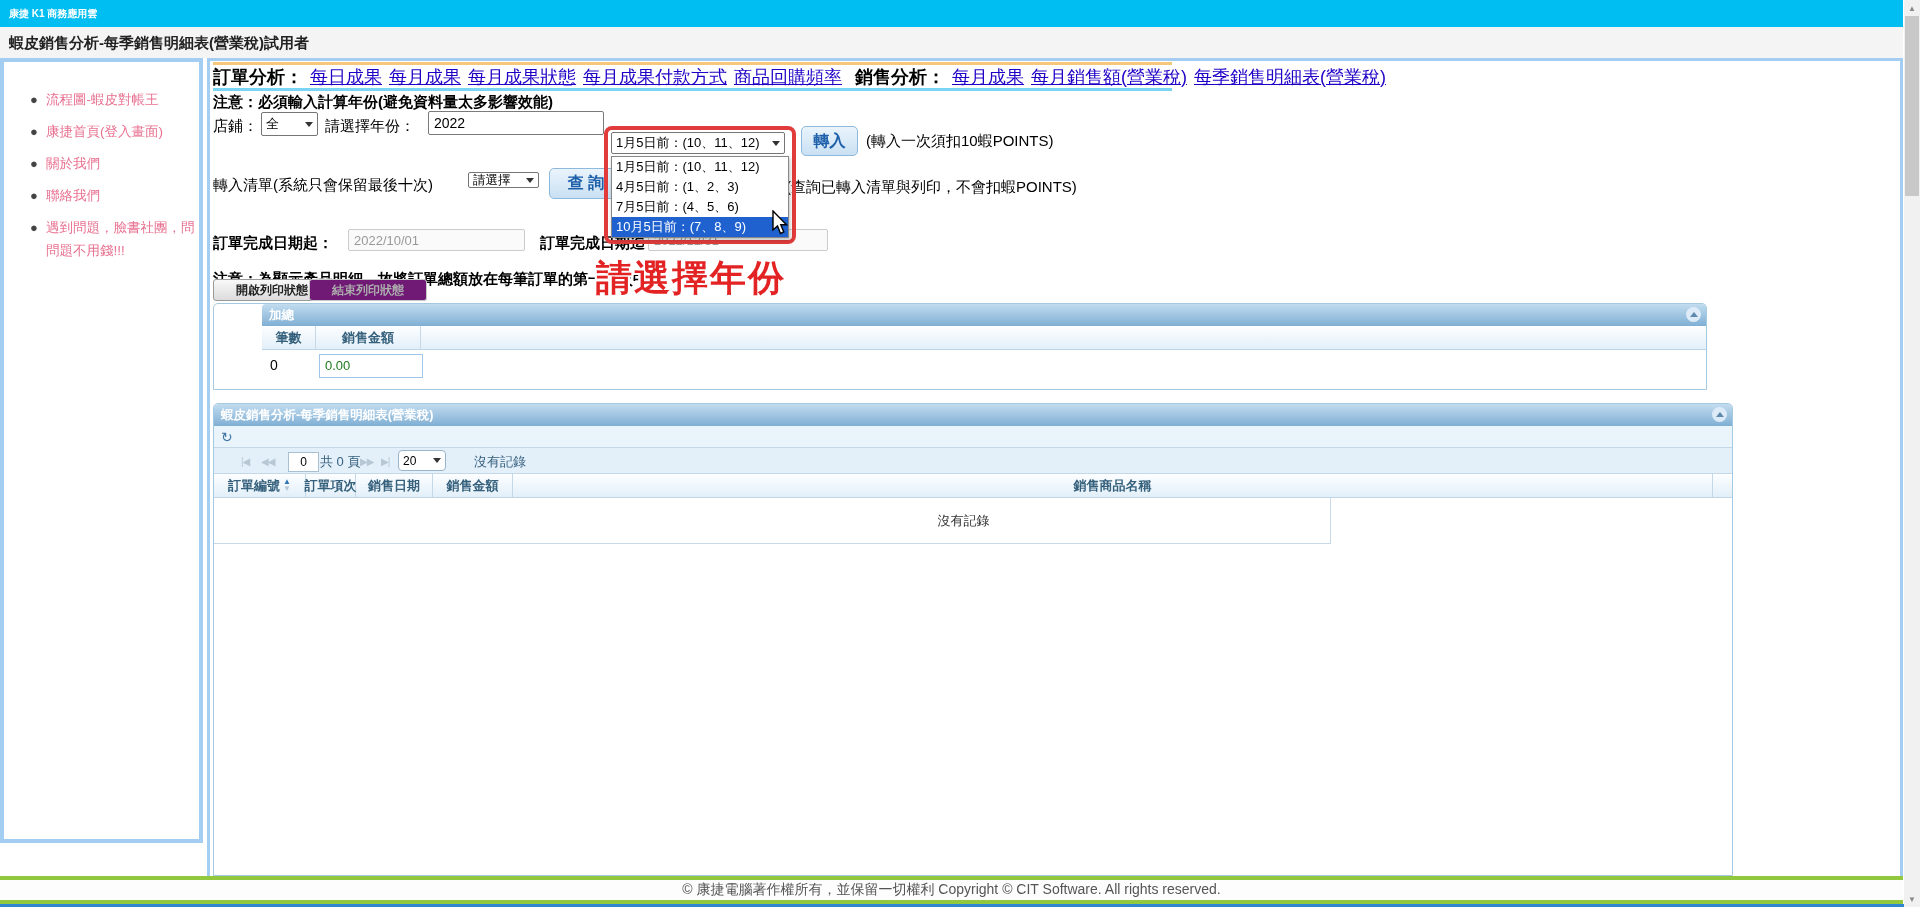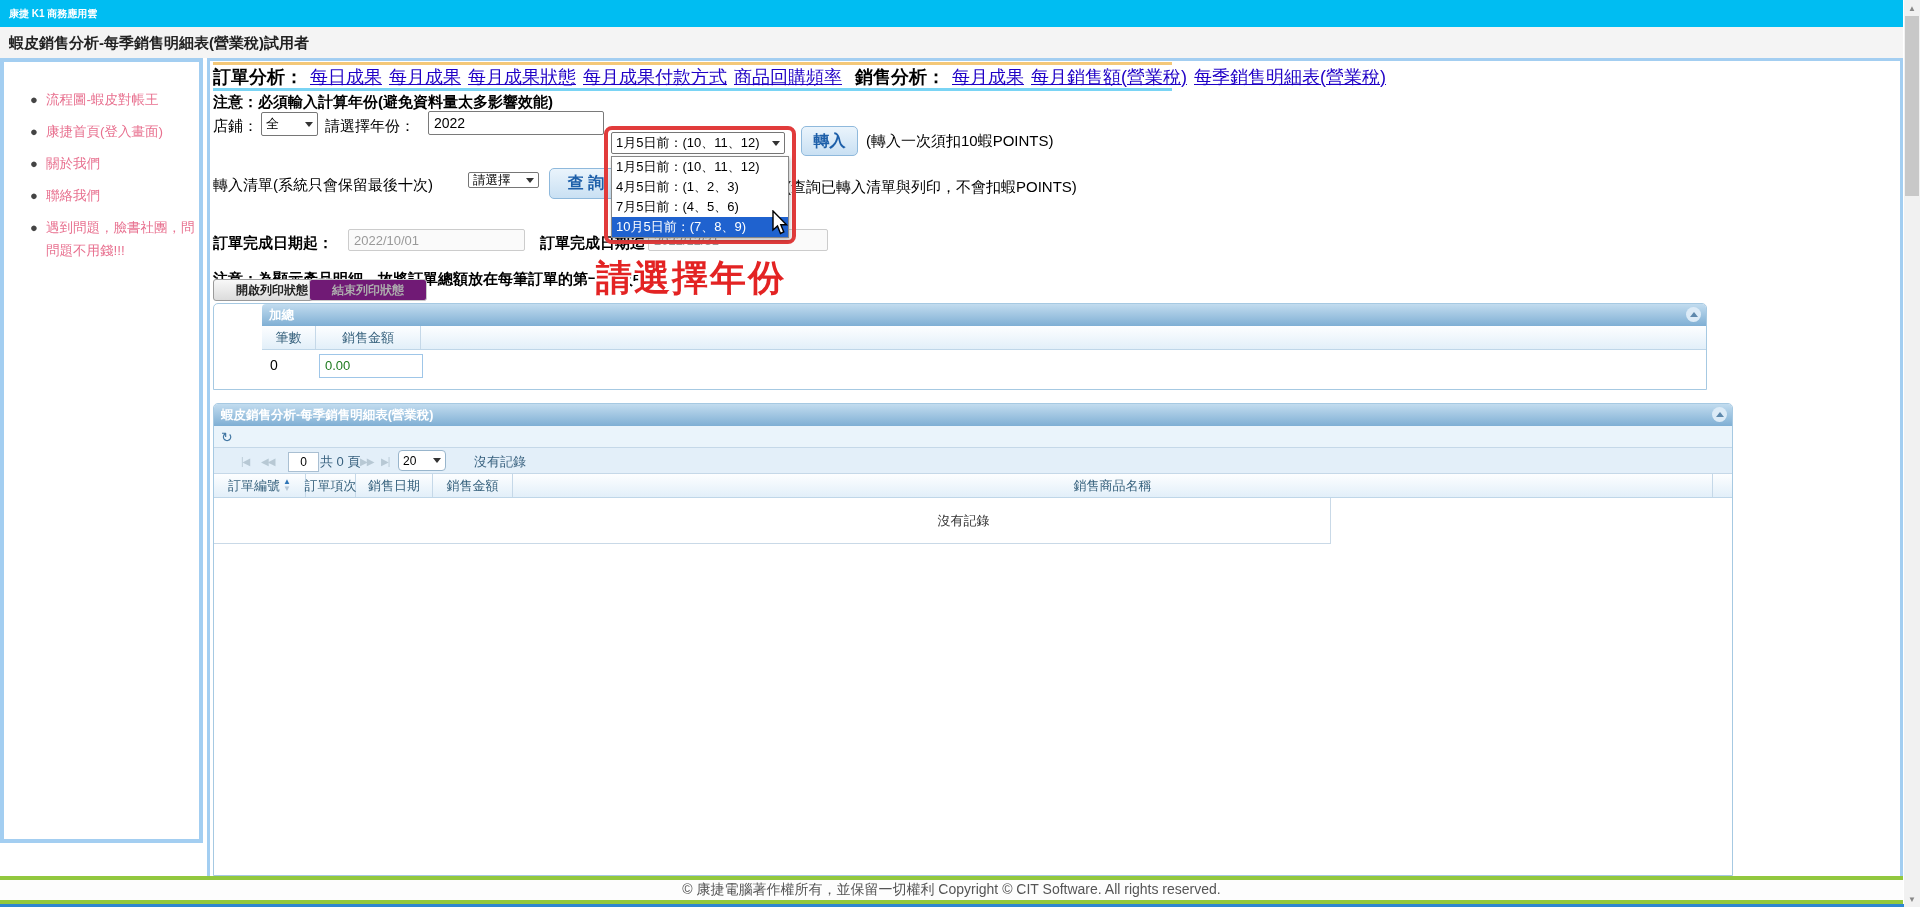--- a/index.html
+++ b/index.html
@@ -64,21 +64,21 @@
   .panel{border:1px solid #A6C9E2;border-radius:5px 5px 0 0;background:#fff;box-sizing:border-box;}
   .panel-header{height:22px;background:linear-gradient(#C2DCEF,#7FAFD4);border-radius:4px 4px 0 0;
     color:#fff;font-size:12.5px;font-weight:bold;line-height:22px;padding-left:7px;position:relative;}
   .collapse-btn{position:absolute;right:5px;top:3px;width:15px;height:15px;border-radius:50%;
     background:#DCEBF7;display:flex;align-items:center;justify-content:center;cursor:pointer;}
   .collapse-btn .tri{width:0;height:0;border-left:4px solid transparent;border-right:4px solid transparent;
     border-bottom:5px solid #5E88AC;}
   .colhead{display:flex;background:linear-gradient(#FDFEFF,#E2EFF9);border-bottom:1px solid #BFD6E8;
     height:24px;box-sizing:border-box;}
   .colhead .cell{border-right:1px solid #C5D8E8;display:flex;align-items:center;justify-content:center;
-    font-size:13px;font-weight:normal;color:#35607C;box-sizing:border-box;white-space:nowrap;}
+    font-size:13px;font-weight:bold;color:#35607C;box-sizing:border-box;white-space:nowrap;}
   .colhead .filler{border-right:none;flex:1;}
   .sorticons{display:inline-flex;flex-direction:column;margin-left:3px;line-height:5px;}
   .sorticons .up{font-size:8px;color:#2E75B6;height:7px;}
   .sorticons .dn{font-size:8px;color:#B4C6D6;height:7px;}
   
   .gridbar{background:#EAF4FB;border-bottom:1px solid #C5D8E8;box-sizing:border-box;}
   .pagerbar{background:#E3EFF9;border-bottom:1px solid #C5D8E8;box-sizing:border-box;}
   .pg-arrow{color:#B7C8D4;font-size:10px;letter-spacing:-1px;white-space:nowrap;}
   .pg-text{color:#37607E;font-size:13px;white-space:nowrap;}
   

